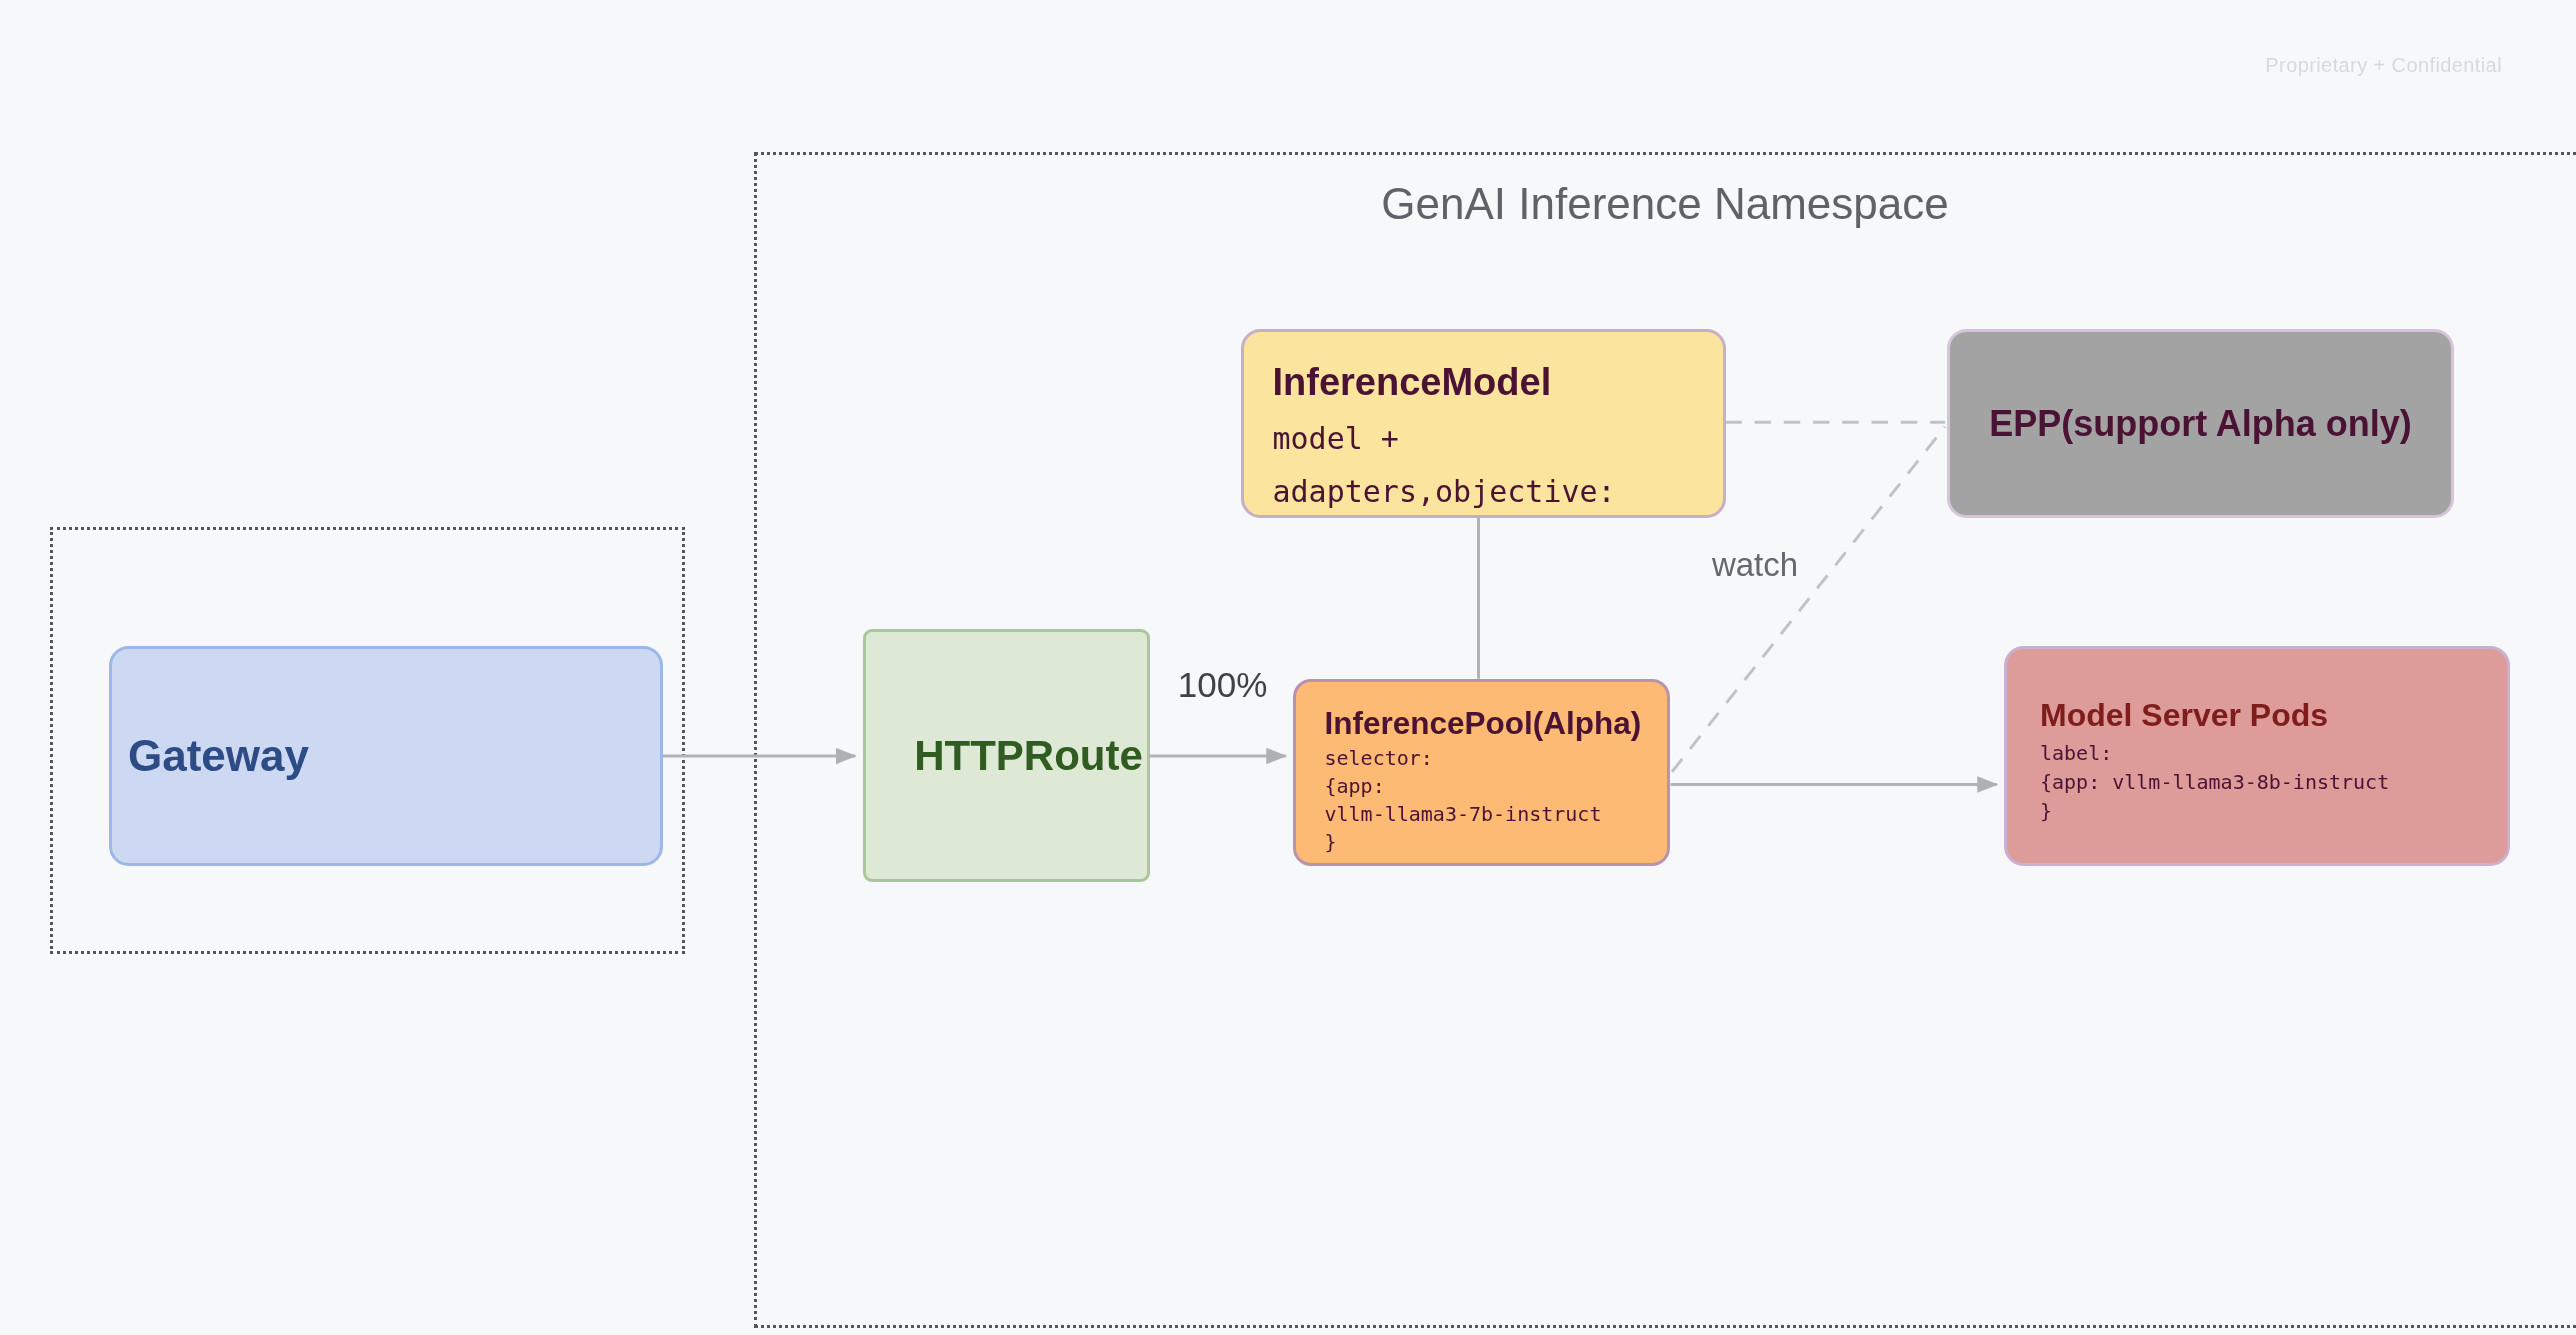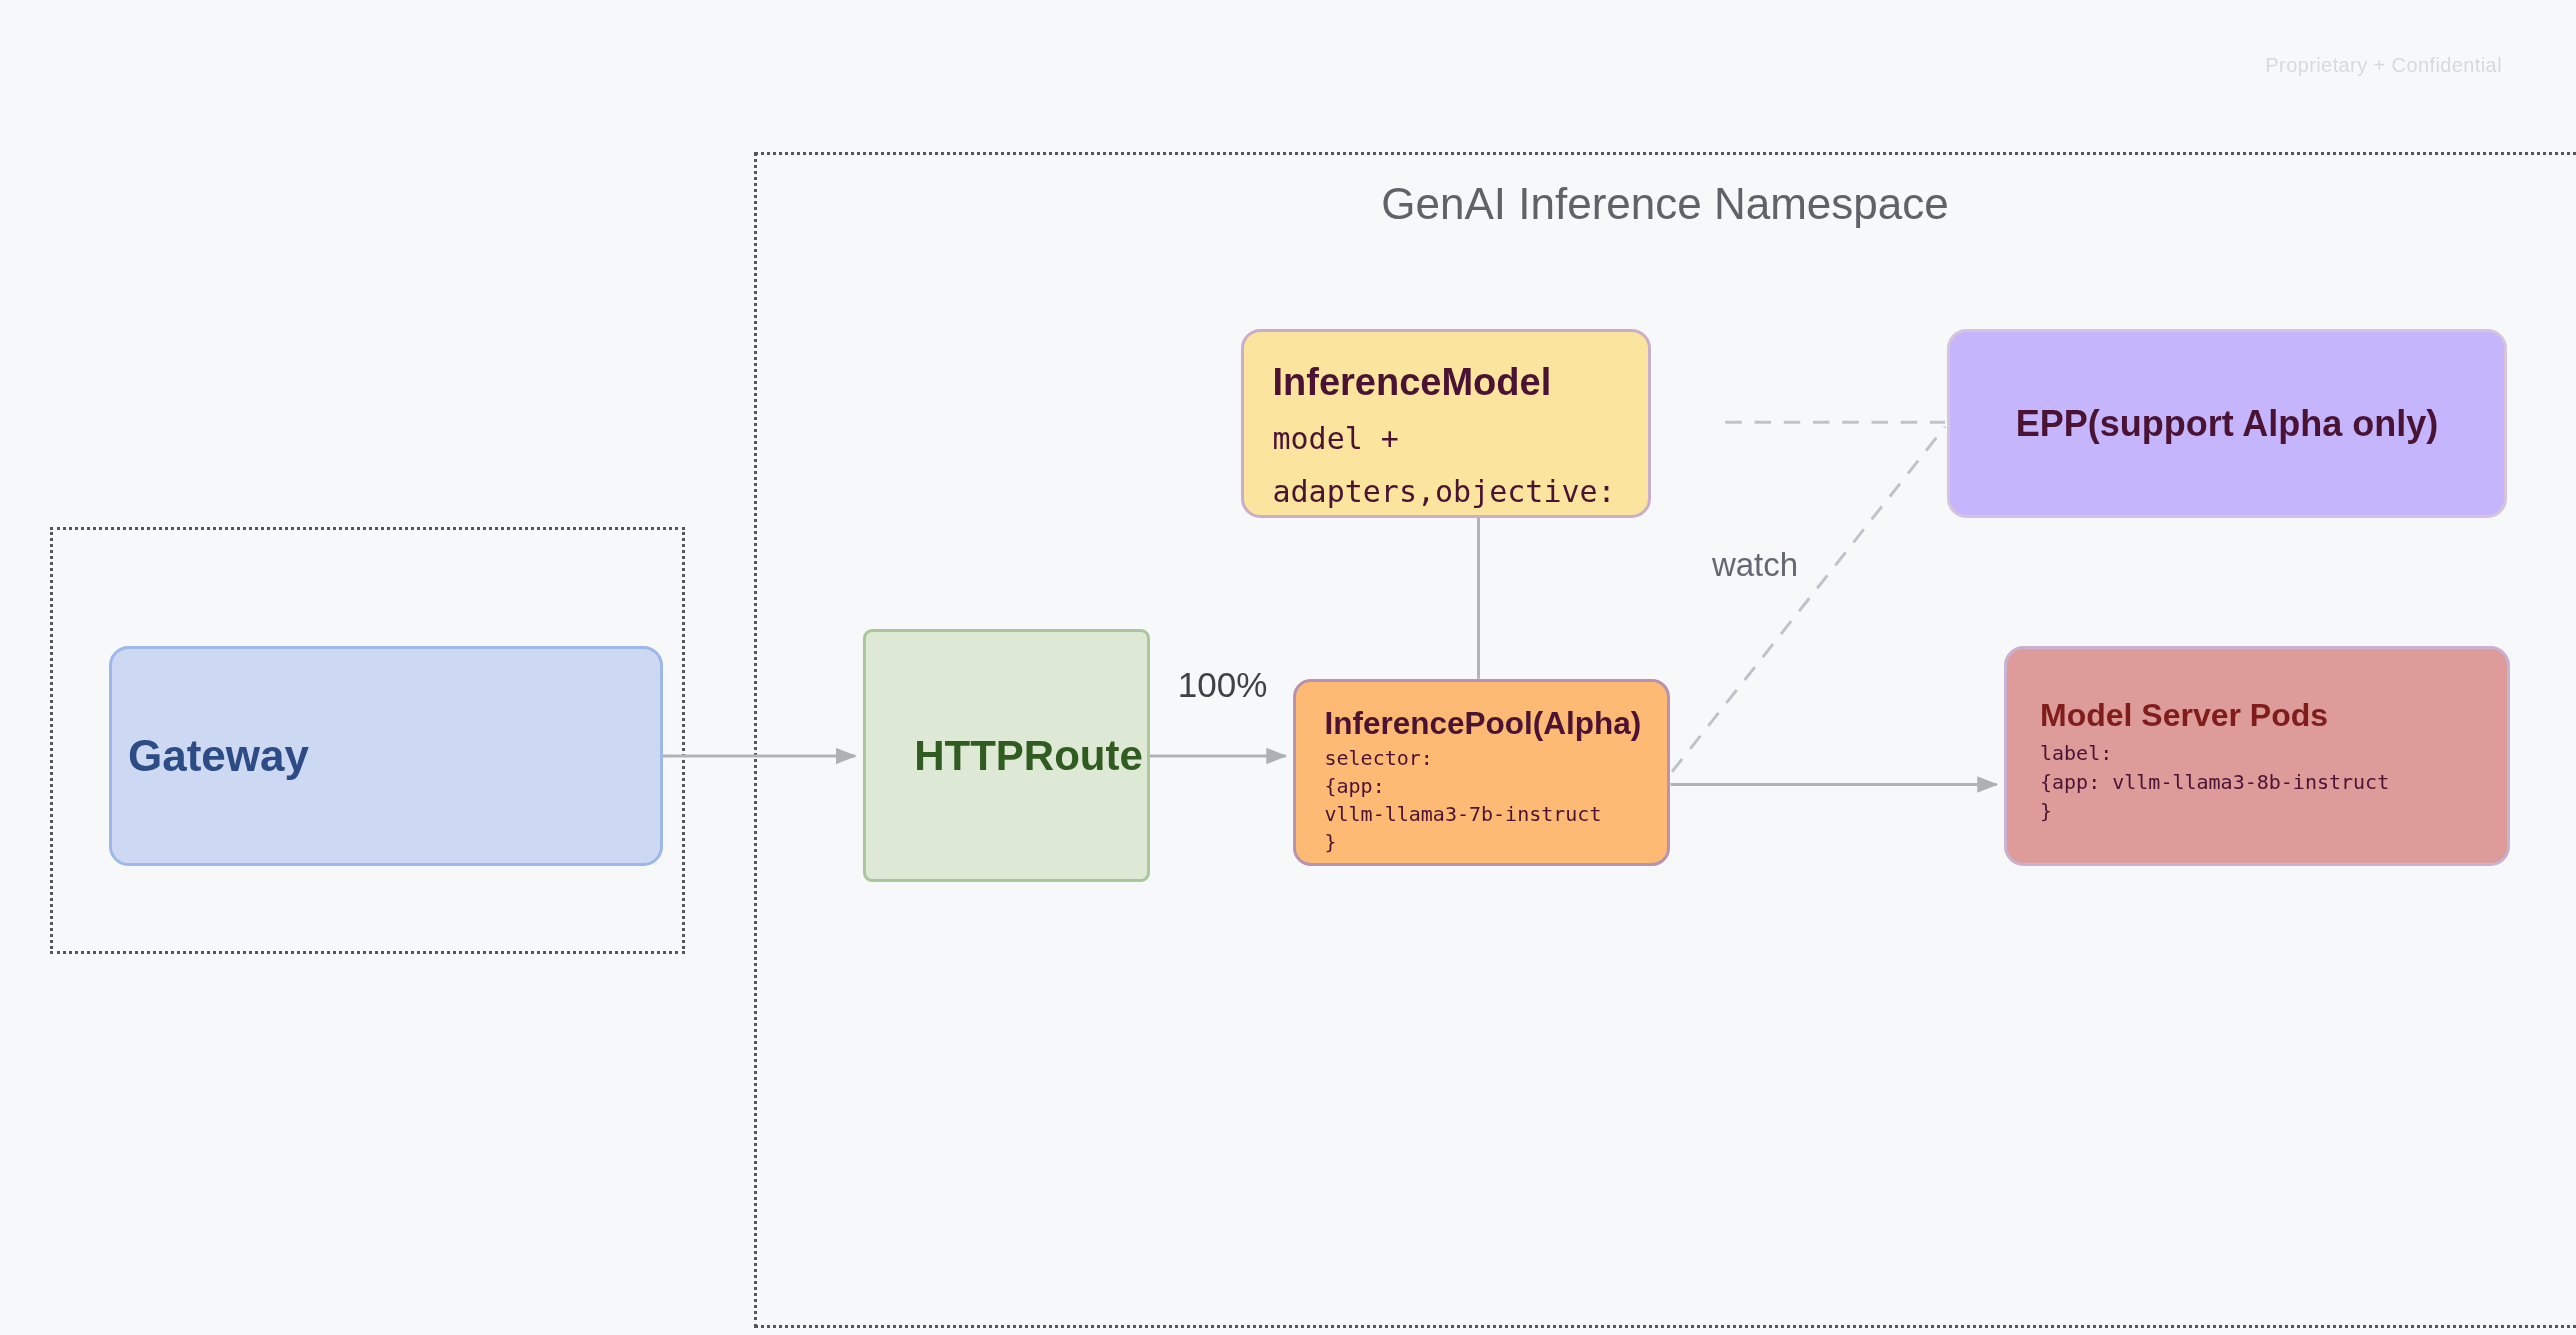--- a/index.html
+++ b/index.html
@@ -30,29 +30,29 @@
     display:flex;align-items:center;padding-left:16px;
   }
   .node-gateway .node-title{font-size:44px;font-weight:bold;color:#2d4b85;}
   .node-httproute{
     left:863px;top:629px;width:287px;height:253px;border-radius:9px;
     background:#dde9d5;border:3.8px solid #a9c79a;
     display:flex;align-items:center;justify-content:center;padding-left:44px;
   }
   .node-httproute .node-title{font-size:42px;font-weight:bold;color:#315c21;}
   .node-inference-model{
-    left:1241px;top:329px;width:410px;height:189px;border-radius:19.5px;
+    left:1241px;top:329px;width:485px;height:189px;border-radius:19.5px;
     background:#fae49e;border:3px solid #c9aec9;
     padding:25.5px 27px 0 28.5px;
   }
   .node-inference-model .node-title{font-size:38px;line-height:48px;font-weight:bold;color:#4a1333;}
   .node-inference-model .mono{font-family:"DejaVu Sans Mono",monospace;font-size:30px;line-height:41px;color:#4a1333;margin-top:12px;}
   .node-epp{
-    left:1947px;top:329px;width:560px;height:189px;border-radius:19.5px;
-    background:#c4b5fd;border:3px solid #d6c3dc;
+    left:1947px;top:329px;width:507px;height:189px;border-radius:19.5px;
+    background:#a3a3a3;border:3px solid #d6c3dc;
     display:flex;align-items:center;justify-content:center;
   }
   .node-epp .node-title{font-size:36px;font-weight:bold;color:#4a1333;}
   .node-inference-pool{
     left:1293px;top:679px;width:377px;height:187px;border-radius:18px;
     background:#fdba74;border:3px solid #b993ad;
     padding:19.5px 22.5px 0 28.5px;
   }
   .node-inference-pool .node-title{font-size:31.5px;line-height:42px;font-weight:bold;color:#4a1333;}
   .node-inference-pool .mono{font-family:"DejaVu Sans Mono",monospace;font-size:20px;line-height:28px;color:#4a1333;}

